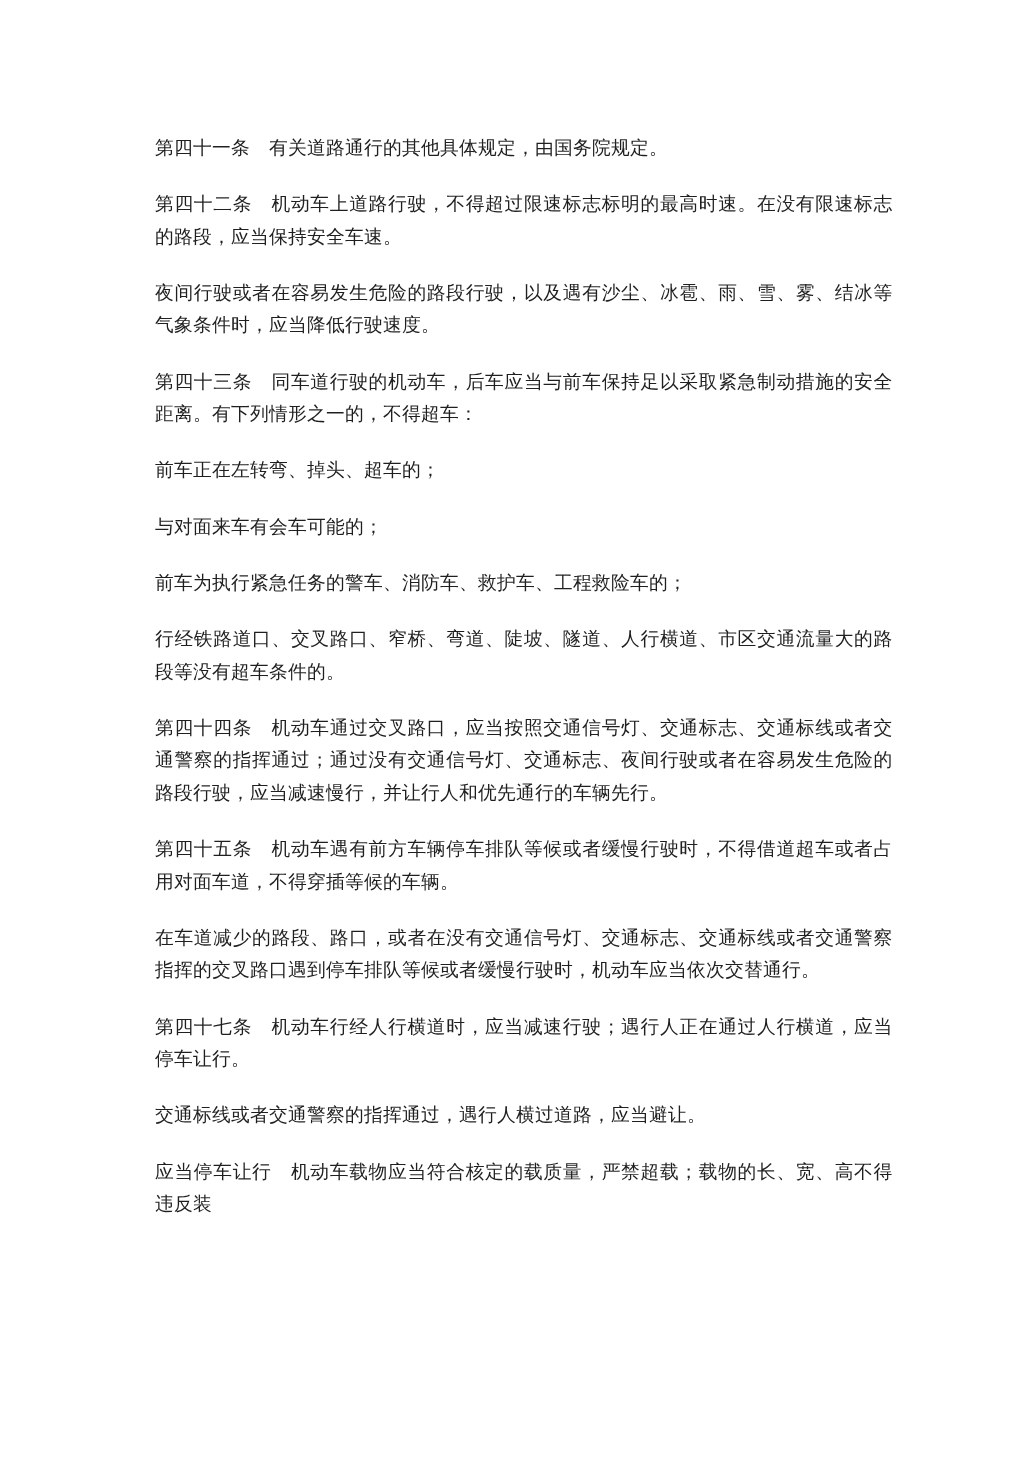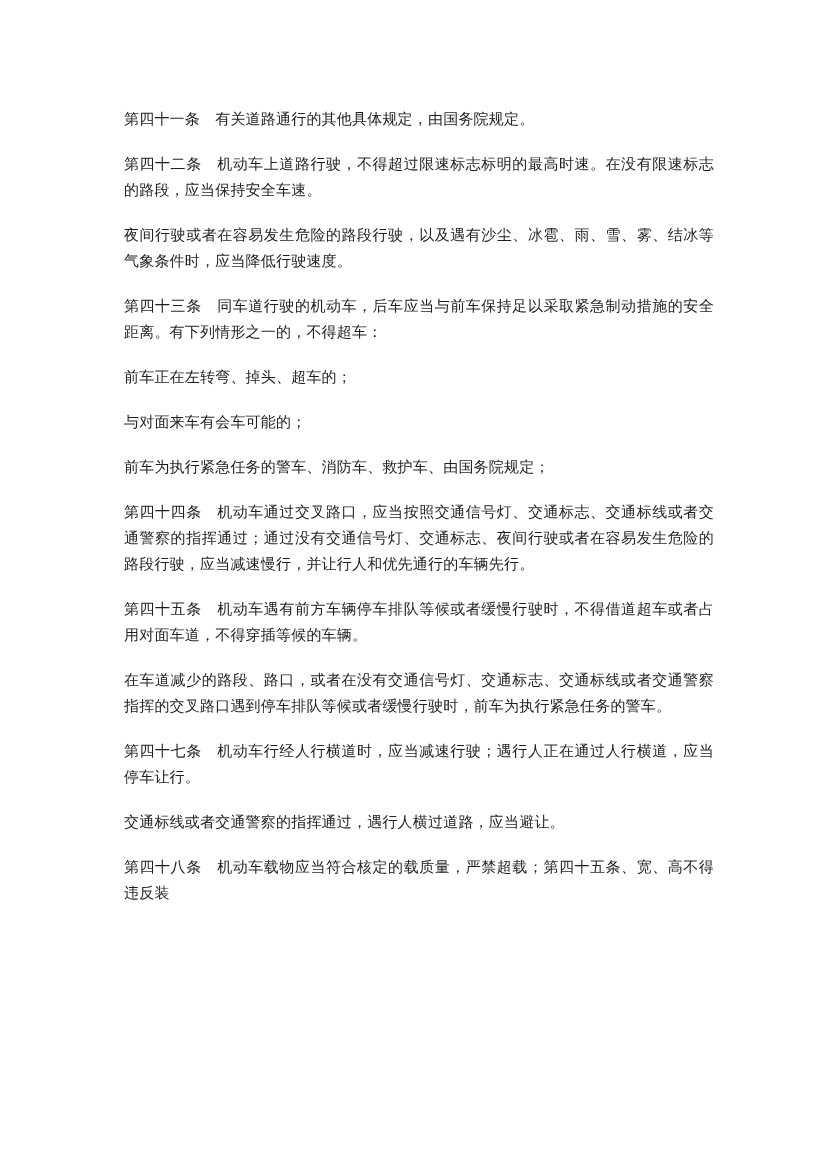--- a/index.html
+++ b/index.html
@@ -36,21 +36,22 @@
 <body>
 
 <div class="page">
   <div class="content">
     <p>第四十一条　有关道路通行的其他具体规定，由国务院规定。</p>
     <p>第四十二条　机动车上道路行驶，不得超过限速标志标明的最高时速。在没有限速标志的路段，应当保持安全车速。</p>
     <p>夜间行驶或者在容易发生危险的路段行驶，以及遇有沙尘、冰雹、雨、雪、雾、结冰等气象条件时，应当降低行驶速度。</p>
     <p>第四十三条　同车道行驶的机动车，后车应当与前车保持足以采取紧急制动措施的安全距离。有下列情形之一的，不得超车：</p>
     <p>前车正在左转弯、掉头、超车的；</p>
     <p>与对面来车有会车可能的；</p>
-    <p>前车为执行紧急任务的警车、消防车、救护车、由国务院规定；</p>
+    <p>前车为执行紧急任务的警车、消防车、救护车、工程救险车的；</p>
+    <p>行经铁路道口、交叉路口、窄桥、弯道、陡坡、隧道、人行横道、市区交通流量大的路段等没有超车条件的。</p>
     <p>第四十四条　机动车通过交叉路口，应当按照交通信号灯、交通标志、交通标线或者交通警察的指挥通过；通过没有交通信号灯、交通标志、夜间行驶或者在容易发生危险的路段行驶，应当减速慢行，并让行人和优先通行的车辆先行。</p>
     <p>第四十五条　机动车遇有前方车辆停车排队等候或者缓慢行驶时，不得借道超车或者占用对面车道，不得穿插等候的车辆。</p>
-    <p>在车道减少的路段、路口，或者在没有交通信号灯、交通标志、交通标线或者交通警察指挥的交叉路口遇到停车排队等候或者缓慢行驶时，前车为执行紧急任务的警车。</p>
+    <p>在车道减少的路段、路口，或者在没有交通信号灯、交通标志、交通标线或者交通警察指挥的交叉路口遇到停车排队等候或者缓慢行驶时，机动车应当依次交替通行。</p>
     <p>第四十七条　机动车行经人行横道时，应当减速行驶；遇行人正在通过人行横道，应当停车让行。</p>
     <p>交通标线或者交通警察的指挥通过，遇行人横过道路，应当避让。</p>
-    <p>第四十八条　机动车载物应当符合核定的载质量，严禁超载；第四十五条、宽、高不得违反装</p>
+    <p>应当停车让行　机动车载物应当符合核定的载质量，严禁超载；载物的长、宽、高不得违反装</p>
   </div>
 </div>
 
 </body></html>

